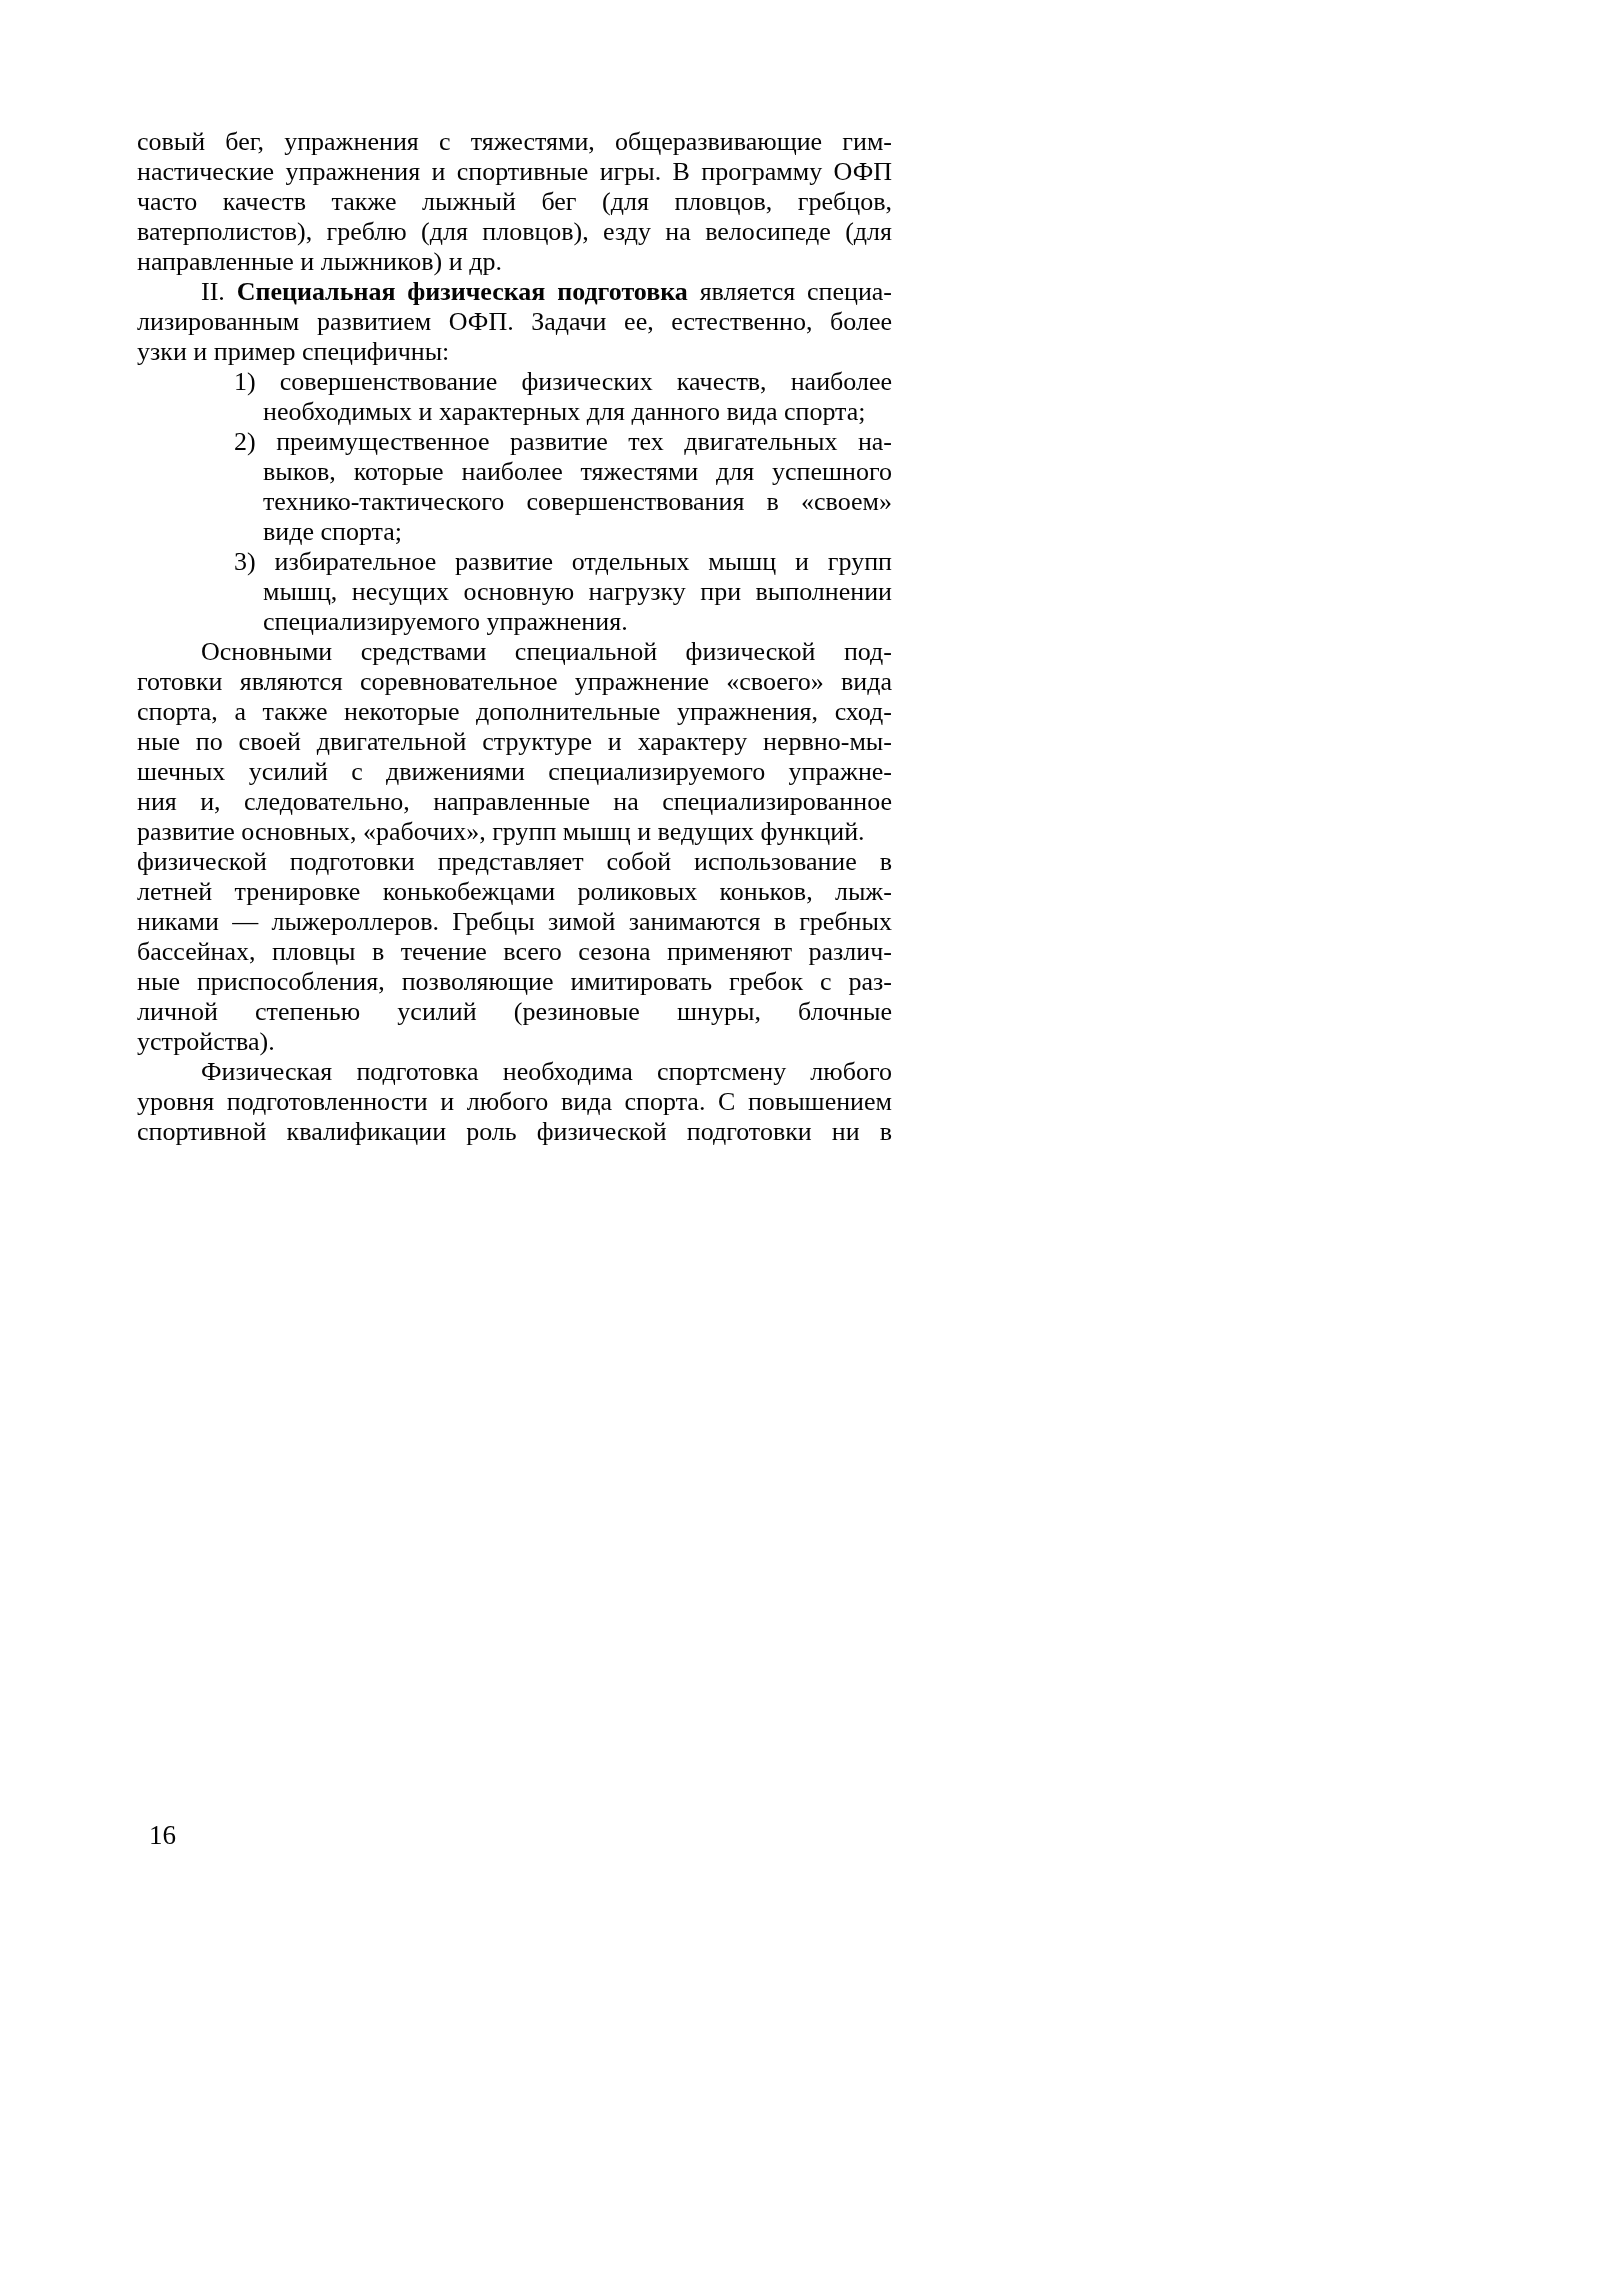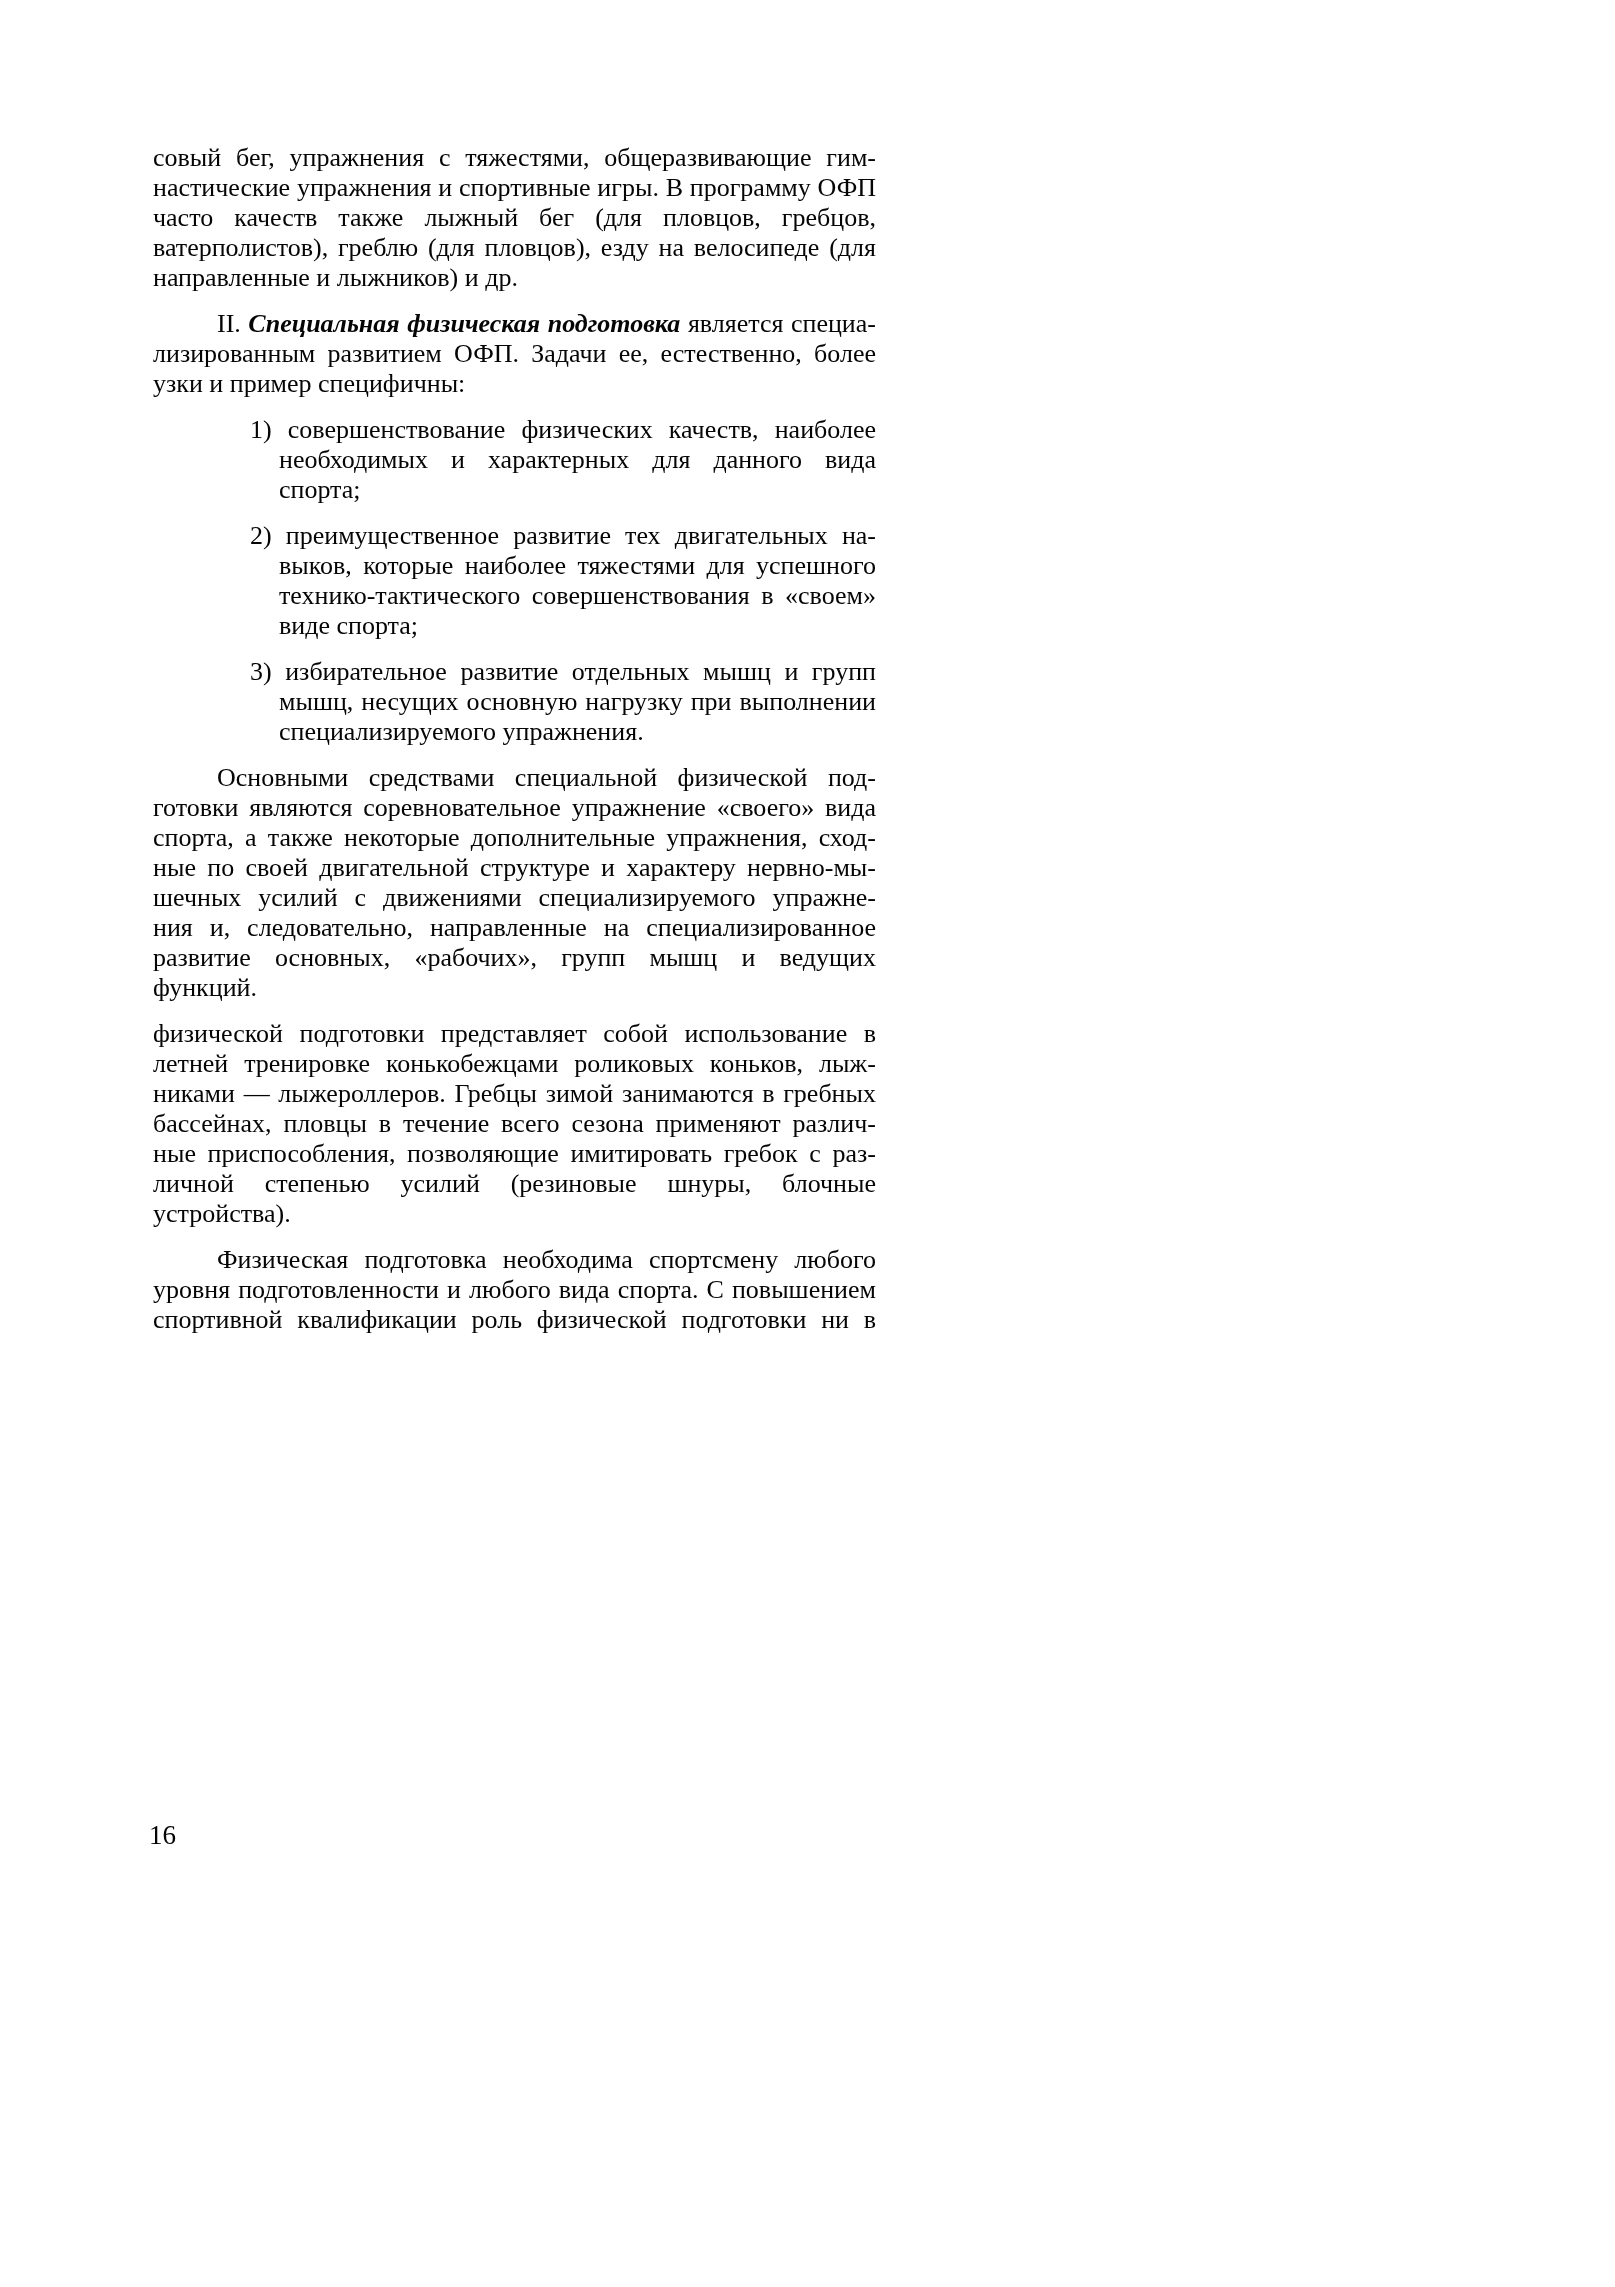--- a/index.html
+++ b/index.html
@@ -19,34 +19,34 @@
   }
   .text-block {
     position: absolute;
     left: 137px;
     top: 127px;
     width: 755px;
     font-size: 26px;
     line-height: 30px;
     color: #050505;
   }
-  .block { margin: 16px; }
+  .block { margin: 0; }
   .line {
     text-align: justify;
     text-align-last: justify;
     white-space: normal;
   }
   
   .line--end { text-align-last: left; }
   
   .line--indent { padding-left: 64px; }
   
   .line--li-first { padding-left: 97px; }
   .line--li-cont  { padding-left: 126px; }
-  .bi { font-weight: 700; font-style: italic; }
+  .bi { font-weight: 700; }
   .page-number {
     position: absolute;
     left: 149px;
     top: 1820px;
     font-size: 27px;
     line-height: 31px;
     color: #050505;
   }
 </style>
 </head>

